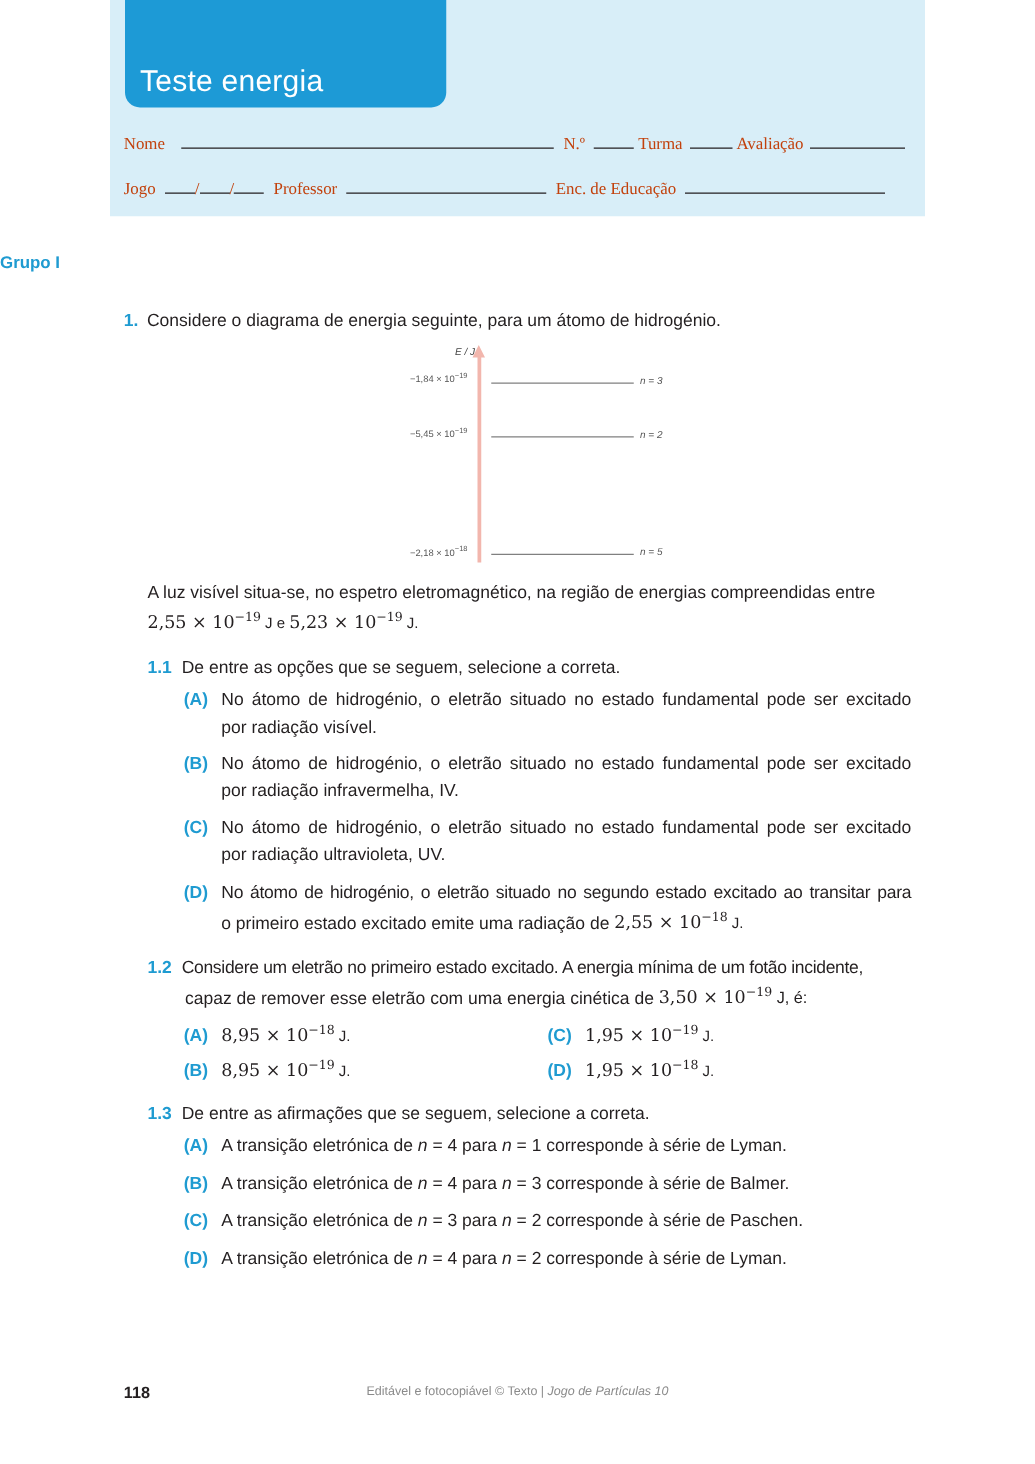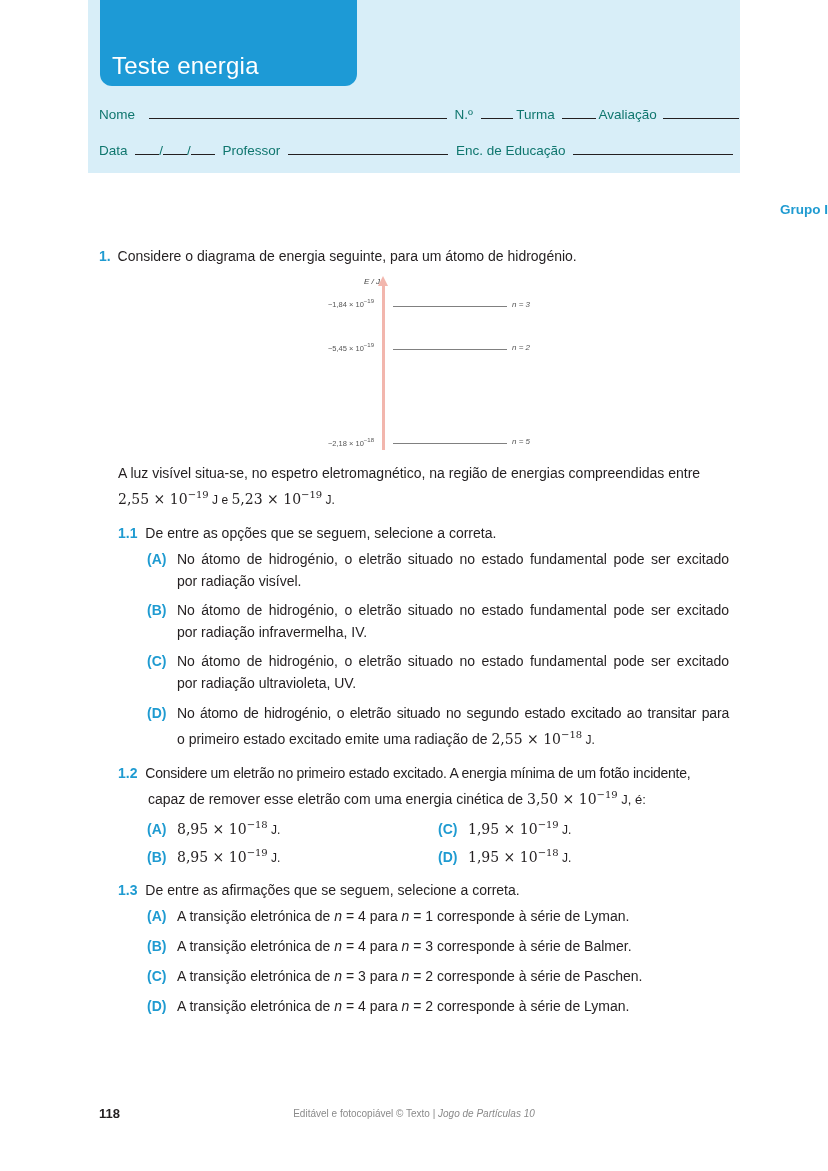--- a/index.html
+++ b/index.html
@@ -15,28 +15,28 @@
   .title-tab {
     position: absolute; left: 100px; top: 0; width: 257px; height: 86px;
     background: #1d9ad6; border-radius: 0 0 12px 12px;
   }
   .title-tab .title-text {
     position: absolute; left: 12px; bottom: 6px;
     color: #ffffff; font-size: 24px; letter-spacing: 0.2px;
   }
   .form-row {
     position: absolute; left: 99px; width: 632px;
-    font-size: 13.5px; color: #0f766e; white-space: nowrap;
+    font-size: 13.5px; color: #c2410c; white-space: nowrap; font-family: Liberation Serif, serif;
   }
   .form-row .blank { display: inline-block; border-bottom: 1px solid #231f20; height: 12px; vertical-align: baseline; }
   .row1 { top: 106px; }
   .row2 { top: 142px; }
 
   .group-title {
-    position: absolute; top: 202px; left: 0; width: 828px; text-align: right;
+    position: absolute; top: 202px; left: 0; width: 828px; text-align: left;
     color: #1f9bd1; font-weight: bold; font-size: 13.5px;
   }
   .q-num { color: #1f9bd1; font-weight: bold; }
   .opt-letter { color: #1f9bd1; font-weight: bold; display: inline-block; width: 30px; }
   .text { font-size: 14px; line-height: 22px; }
   .abs { position: absolute; }
   .math { font-family: "DejaVu Serif", "Liberation Serif", serif; font-size: 14px; }
   .it { font-style: italic; }
 
   
@@ -66,21 +66,21 @@
   <span class="blank" style="width:298px;margin-left:10px;"></span>
   <span style="margin-left:4px;">N.º</span>
   <span class="blank" style="width:32px;margin-left:4px;"></span>
   <span>Turma</span>
   <span class="blank" style="width:34px;margin-left:3px;"></span>
   <span>Avaliação</span>
   <span class="blank" style="width:76px;margin-left:2px;"></span>
 </div>
 
 <div class="form-row row2">
-  <span>Data</span>
+  <span>Jogo</span>
   <span class="blank" style="width:24px;margin-left:4px;"></span><span>/</span><span class="blank" style="width:24px;"></span><span>/</span><span class="blank" style="width:24px;"></span>
   <span style="margin-left:4px;">Professor</span>
   <span class="blank" style="width:160px;margin-left:4px;"></span>
   <span style="margin-left:4px;">Enc. de Educação</span>
   <span class="blank" style="width:160px;margin-left:4px;"></span>
 </div>
 
 <div class="group-title">Grupo I</div>
 
 <div class="abs text" style="left:99px; top:245px;">

